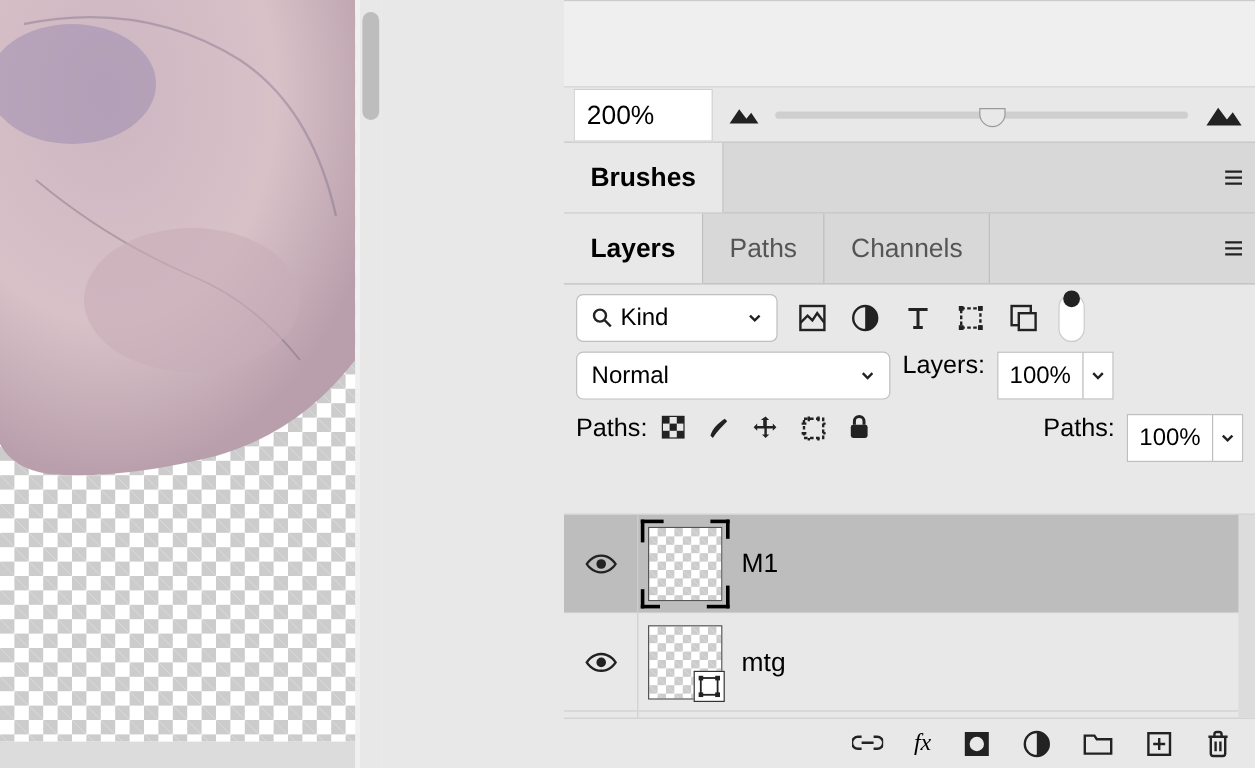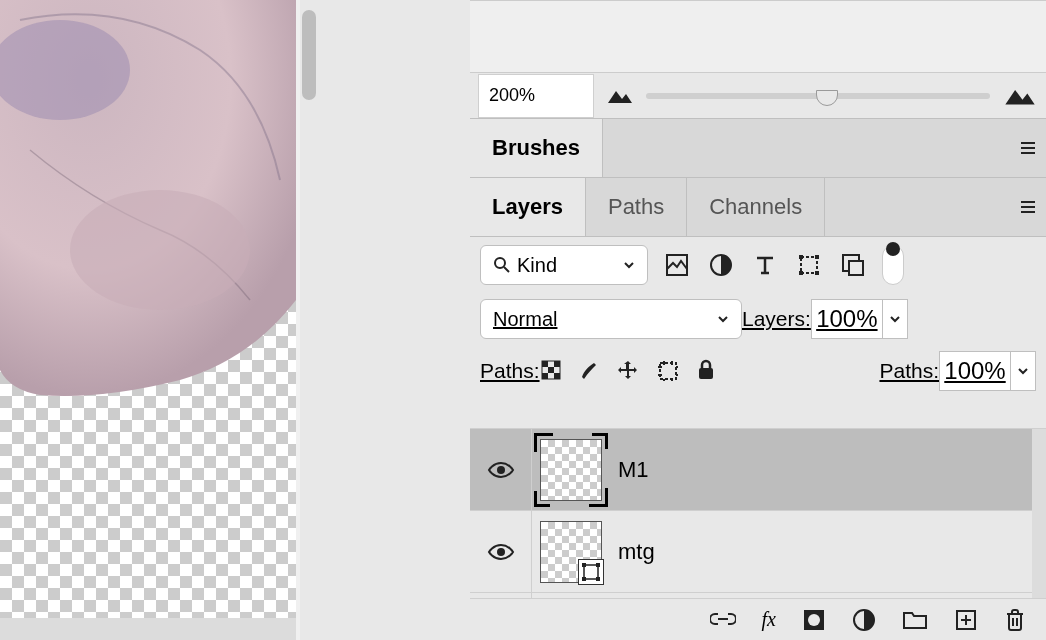--- a/index.html
+++ b/index.html
@@ -15,40 +15,40 @@
 .scrollbar { position: absolute; left: 300px; top: 0; width: 18px; height: 640px; background: #e8e8e8; }
 .scroll-thumb { position: absolute; left: 2px; top: 10px; width: 14px; height: 90px; background: #bdbdbd; border-radius: 7px; }
 
 .gap-area { position: absolute; left: 318px; top: 0; width: 152px; height: 640px; background: #e8e8e8; }
 
 .panels-area { position: absolute; left: 470px; top: 0; width: 576px; height: 640px; background: #e8e8e8; display: flex; flex-direction: column; }
 
 .nav-top { height: 73px; border-top: 1px solid #ccc; border-bottom: 1px solid #ccc; background: #efefef; }
 
 .nav-bar { height: 46px; display: flex; align-items: center; border-bottom: 1px solid #bfbfbf; padding: 0 8px; gap: 12px; background: #e8e8e8; }
-.zoom-input { width: 116px; height: 44px; border: 1px solid #cfcfcf; background: #fff; font-size: 18px; padding: 0 10px; outline: none; }
+.zoom-input { width: 116px; height: 44px; border: 1px solid #cfcfcf; background: #fff; font-size: 22px; padding: 0 10px; outline: none; }
 .mtn { width: 28px; height: 18px; }
 .nav-slider-track { flex: 1; height: 6px; background: #cfcfcf; border-radius: 3px; position: relative; }
 .nav-slider-thumb { position: absolute; top: -3px; left: 170px; width: 22px; height: 16px; background: #e8e8e8; border: 1px solid #9a9a9a; border-radius: 0 0 11px 11px; }
 
 .panel-tabs { height: 59px; display: flex; border-bottom: 1px solid #bfbfbf; background: #d8d8d8; }
 .tab { display: flex; align-items: center; padding: 3px 22px; font-size: 22px; color: #555; border-right: 1px solid #bfbfbf; cursor: pointer; }
 .tab.active { background: #e8e8e8; color: #000; font-weight: 600; }
 .tab-menu { margin-left: auto; display: flex; align-items: center; padding: 0 10px; font-size: 20px; cursor: pointer; }
 
 .filter-row { height: 56px; display: flex; align-items: center; gap: 14px; padding: 8px 10px; }
 .select { display: flex; align-items: center; gap: 6px; background: #fff; border: 1px solid #bfbfbf; border-radius: 6px; height: 40px; padding: 0 12px; font-size: 20px; cursor: pointer; }
 .select .caret { margin-left: auto; }
 .filter-icon { width: 30px; display: flex; justify-content: center; cursor: pointer; }
 .toggle { width: 22px; height: 40px; background: #fff; border: 1px solid #ccc; border-radius: 11px; position: relative; }
 .toggle-knob { position: absolute; top: -4px; left: 3px; width: 14px; height: 14px; background: #222; border-radius: 50%; }
 
-.blend-row, .lock-row { height: 52px; display: flex; align-items: center; padding: 0 10px; font-size: 21px; text-decoration: underline; }
+.blend-row, .lock-row { height: 52px; display: flex; align-items: flex-start; gap: 10px; padding: 0 10px; font-size: 21px; }
 .blend-select { width: 262px; }
-.pct-input { width: 72px; height: 40px; border: 1px solid #bfbfbf; background: #fff; text-align: center; font-size: 24px; outline: none; }
+.pct-input { width: 72px; height: 40px; border: 1px solid #bfbfbf; background: #fff; text-align: center; font-size: 20px; outline: none; }
 .pct-step { width: 26px; height: 40px; border: 1px solid #bfbfbf; background: #fff; display: flex; align-items: center; justify-content: center; cursor: pointer; margin-left: -1px; }
 .lock-icons { display: flex; gap: 16px; }
 .lock-icon { cursor: pointer; }
 
 .layers-list { flex: 1; overflow: hidden; border-top: 1px solid #cfcfcf; position: relative; margin-top: 31px; }
 .layer-row { height: 82px; display: flex; align-items: center; border-bottom: 1px solid #cfcfcf; background: #e8e8e8; }
 .layer-row.selected { background: #bdbdbd; }
 .vis-col { width: 62px; display: flex; justify-content: center; cursor: pointer; border-right: 1px solid #cfcfcf; height: 100%; align-items: center; }
 .thumb-wrap { position: relative; margin-left: 8px; }
 .thumb { width: 62px; height: 62px; border: 1px solid #555;

